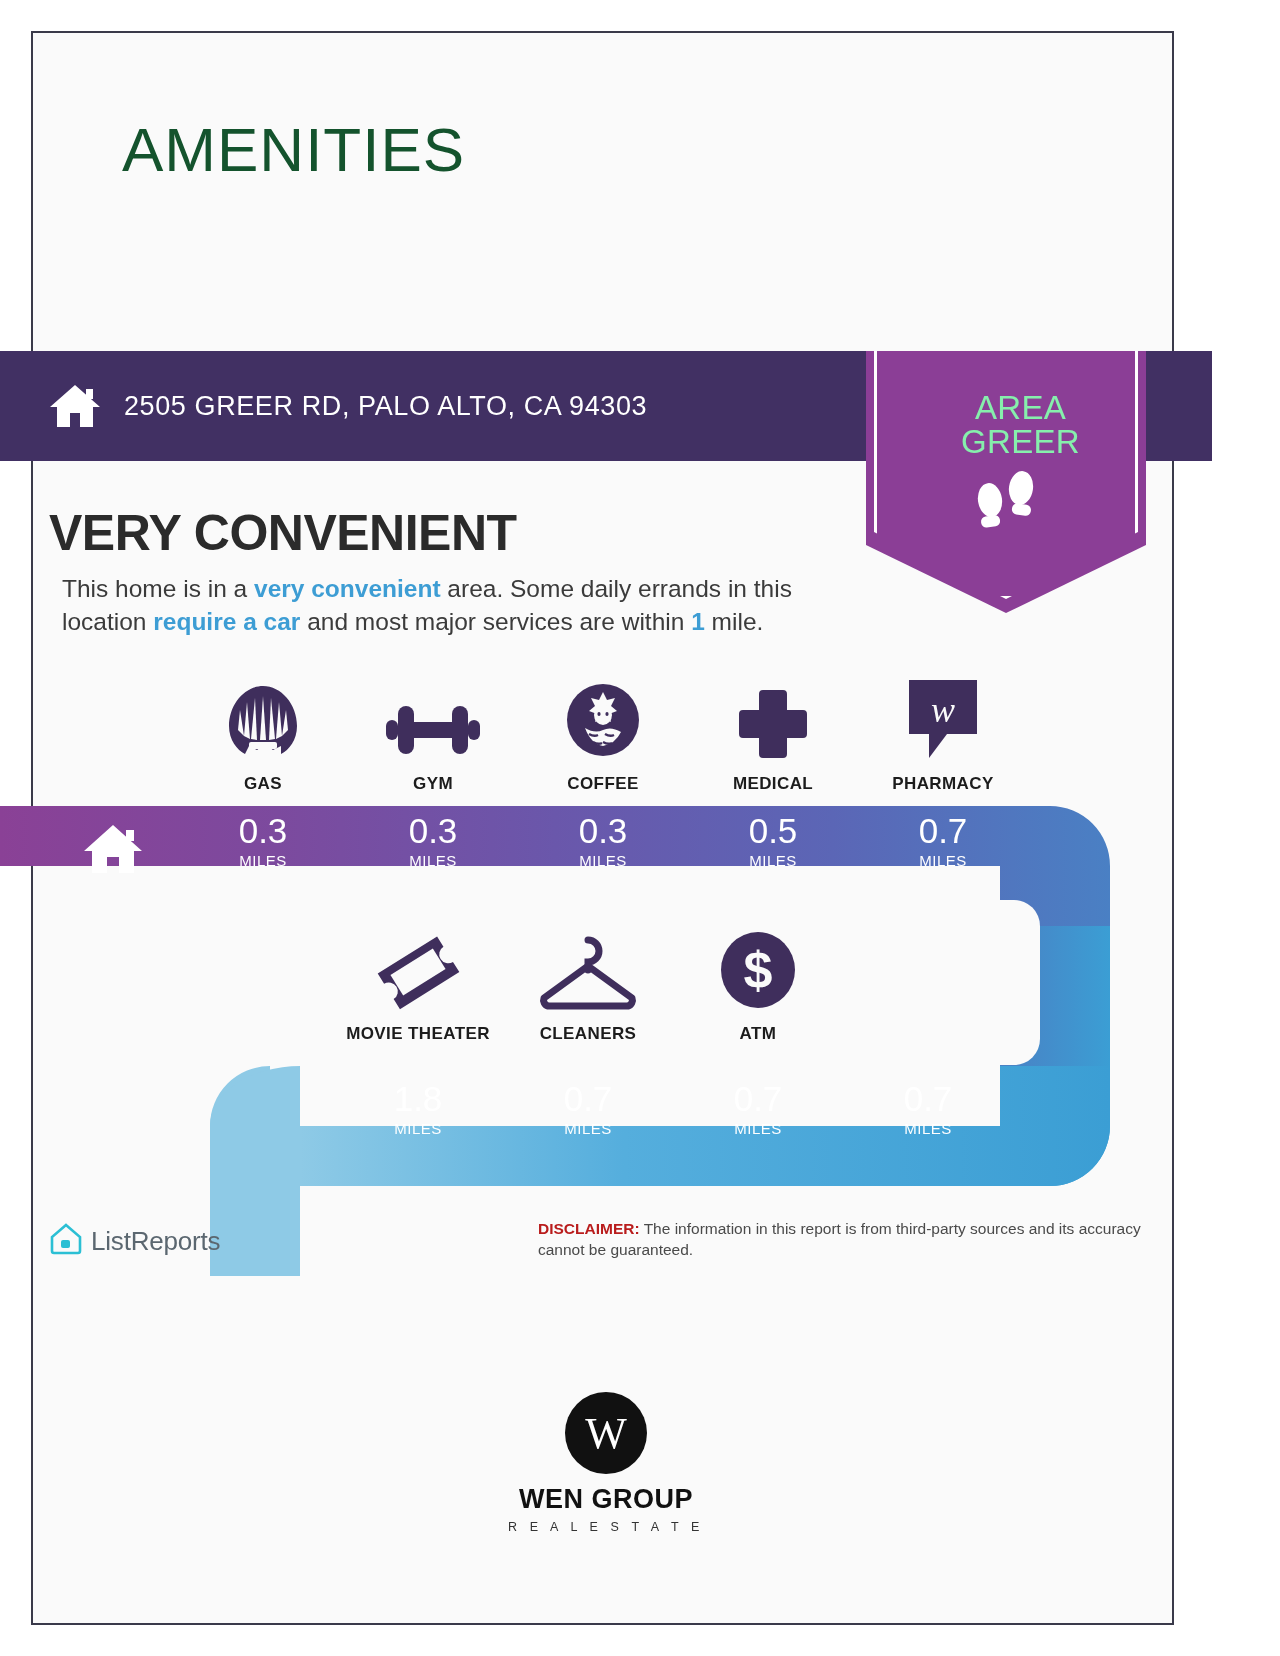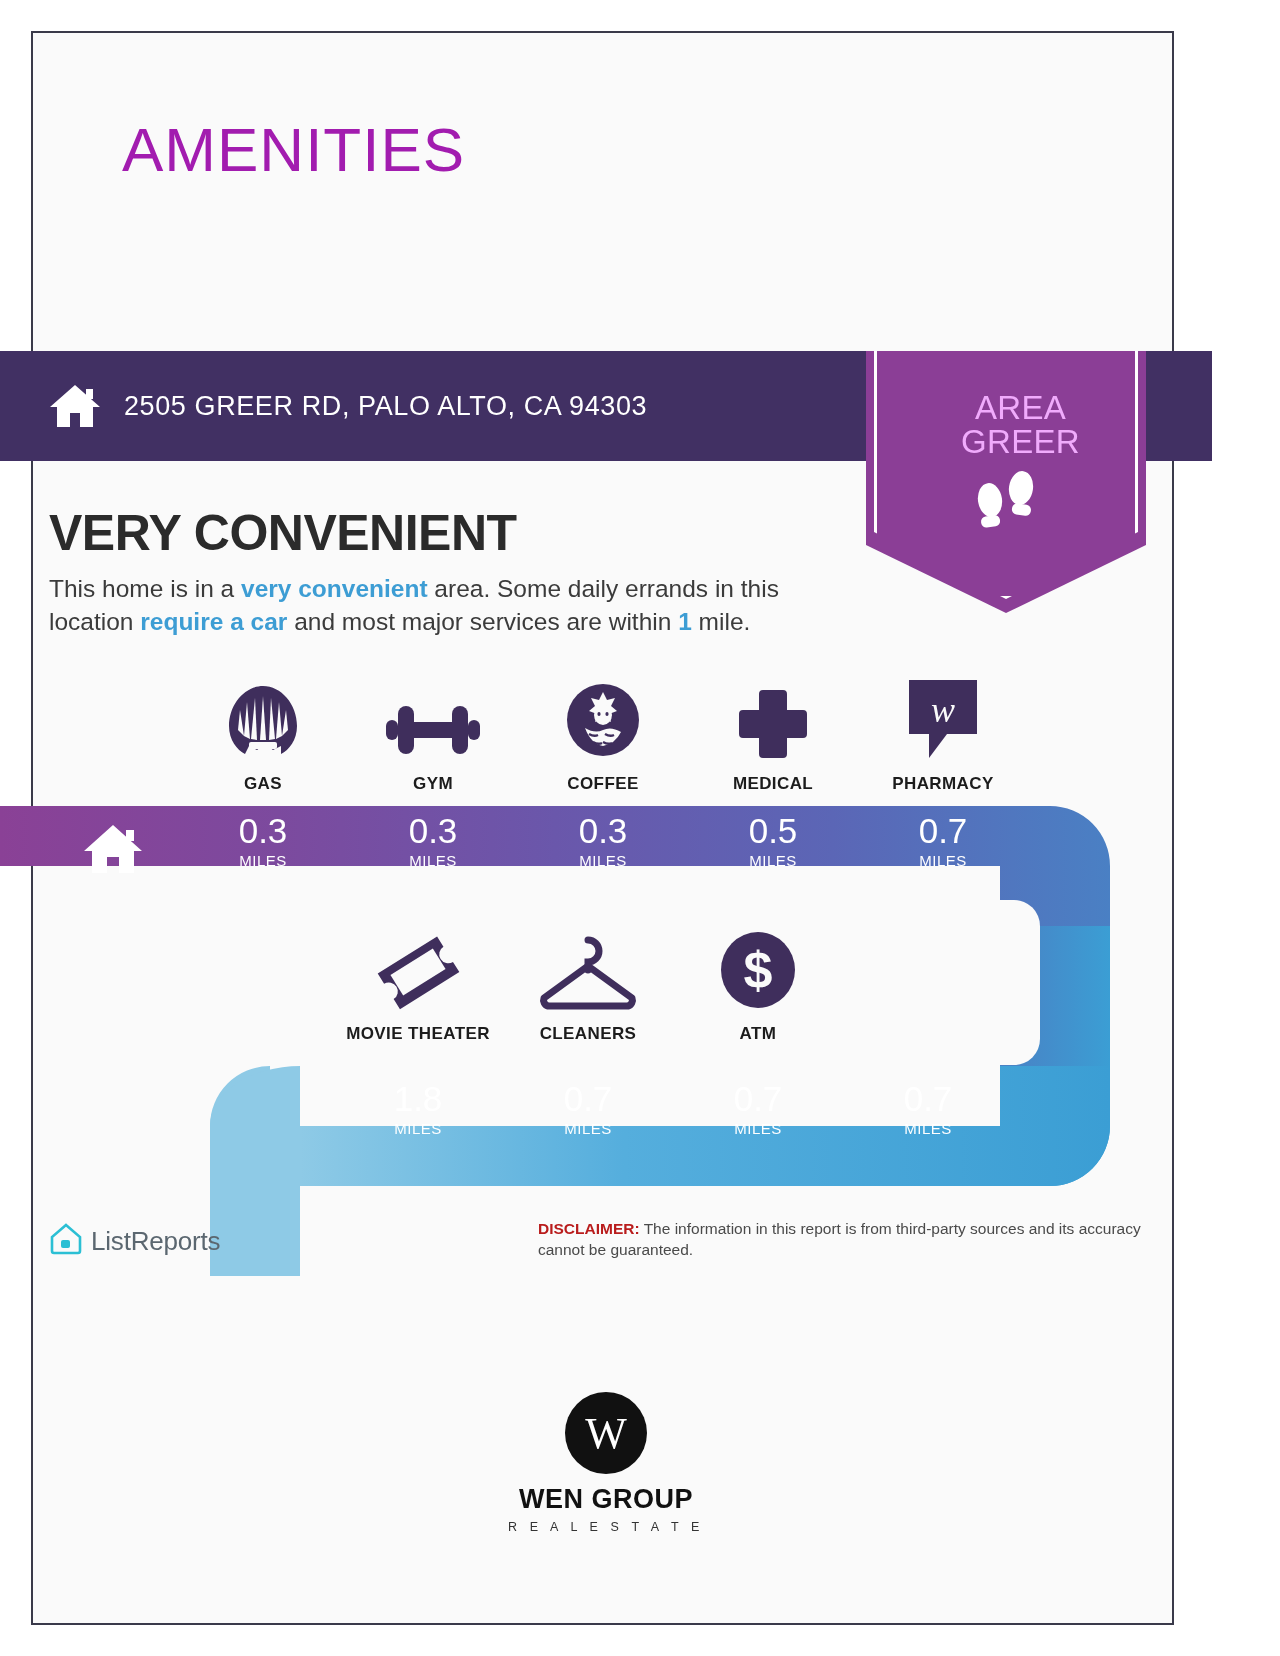--- a/index.html
+++ b/index.html
@@ -22,21 +22,21 @@
     border: 2px solid #3a3a4a;
     background: #fafafa;
   }
   
   .title {
     position: absolute;
     left: 122px; top: 114px;
     font-size: 62px;
     letter-spacing: 1px;
     font-weight: 300;
-    color: #a21caf;
+    color: #14532d;
     font-family: "Liberation Sans", sans-serif;
   }
   
   .addr-bar {
     position: absolute;
     left: 0; top: 351px;
     width: 1212px; height: 110px;
     background: #413063;
     display: flex;
     align-items: center;
@@ -69,21 +69,21 @@
     position: absolute;
     left: 8px; top: -10px;
     width: 264px; height: 258px;
     border: 3px solid #ffffff;
     clip-path: polygon(0 0, 100% 0, 100% 74%, 50% 100%, 0 74%);
     pointer-events: none;
   }
   .badge-text {
     position: relative;
     margin-top: 40px;
-    color: #f0abfc;
+    color: #86efac;
     font-size: 33px;
     font-weight: 400;
     line-height: 1.04;
     text-align: center;
     letter-spacing: 0.3px;
     z-index: 2;
     margin-left: 29px;
   }
   .badge-feet {
     position: relative;
@@ -94,21 +94,21 @@
   .headline {
     position: absolute;
     left: 49px; top: 504px;
     font-size: 50px;
     font-weight: bold;
     color: #2b2b2b;
     letter-spacing: -0.5px;
   }
   .desc {
     position: absolute;
-    left: 49px; top: 573px;
+    left: 62px; top: 573px;
     width: 810px;
     font-size: 24.5px;
     line-height: 1.33;
     color: #3b3b3b;
   }
   .hl { color: #3d9dd4; font-weight: bold; }
   
   .snake { position: absolute; left: 0; top: 800px; z-index: 1; }
   
   .row { position: absolute; z-index: 4; display: flex; }

